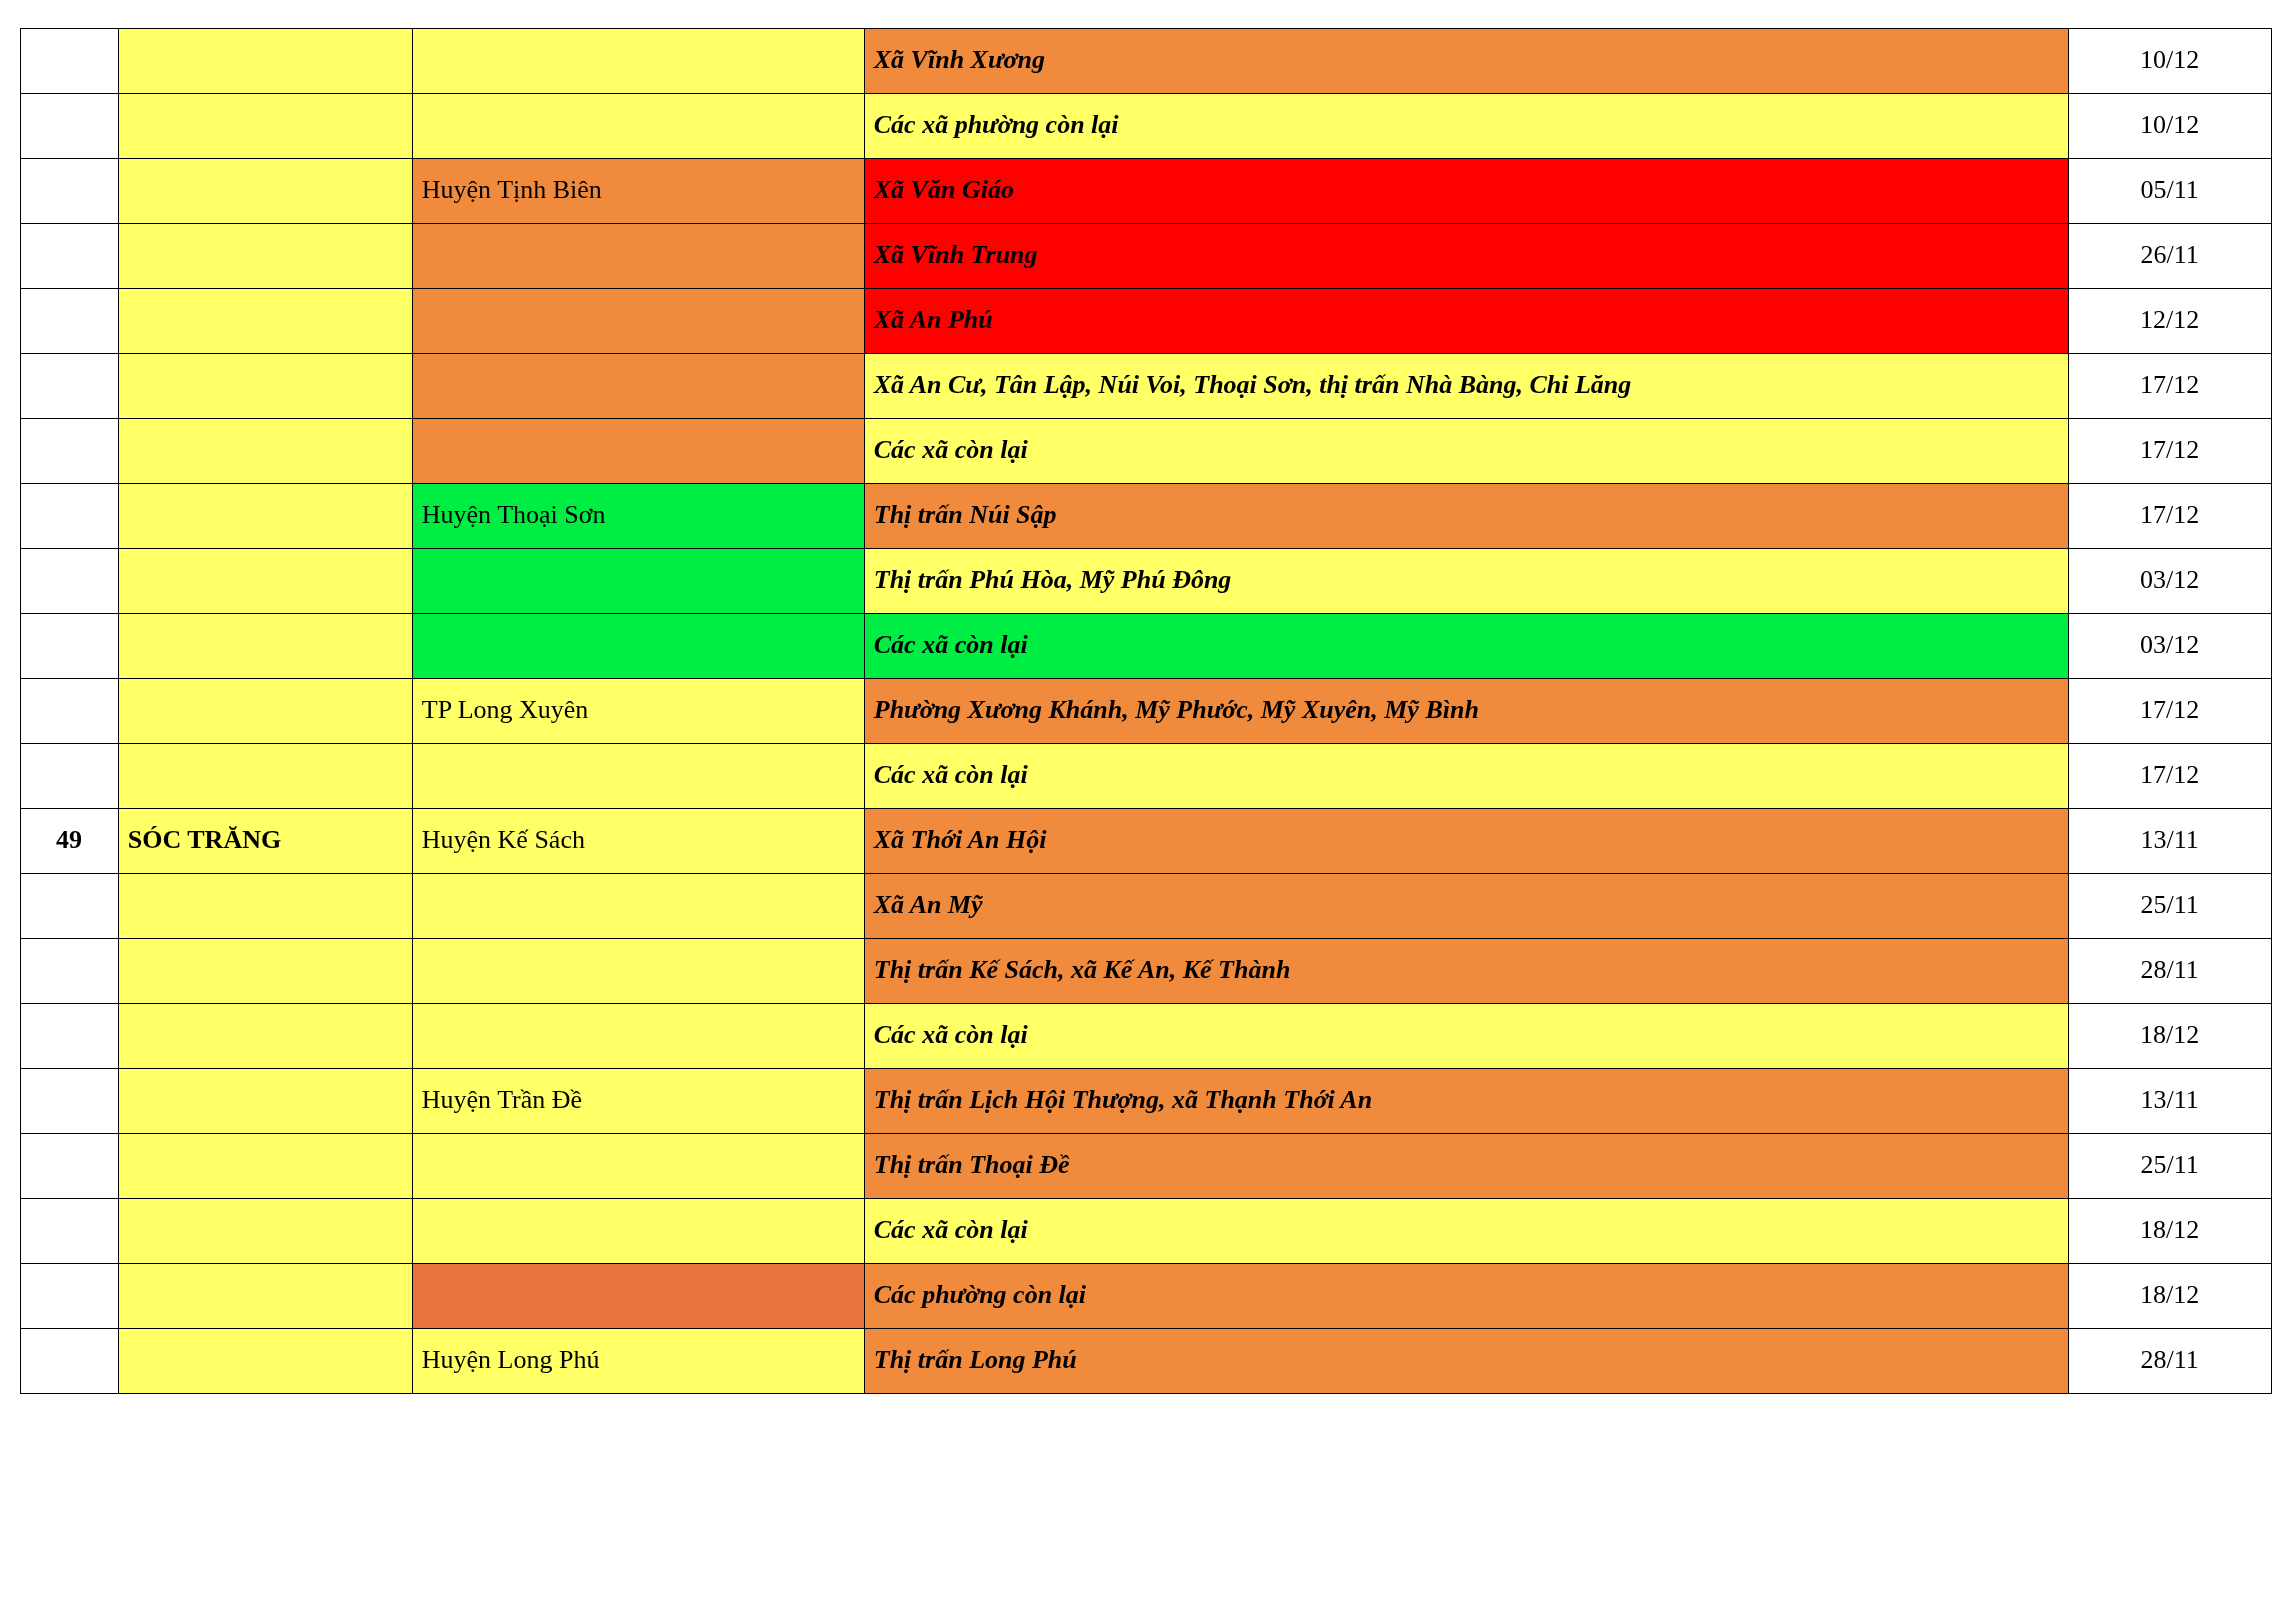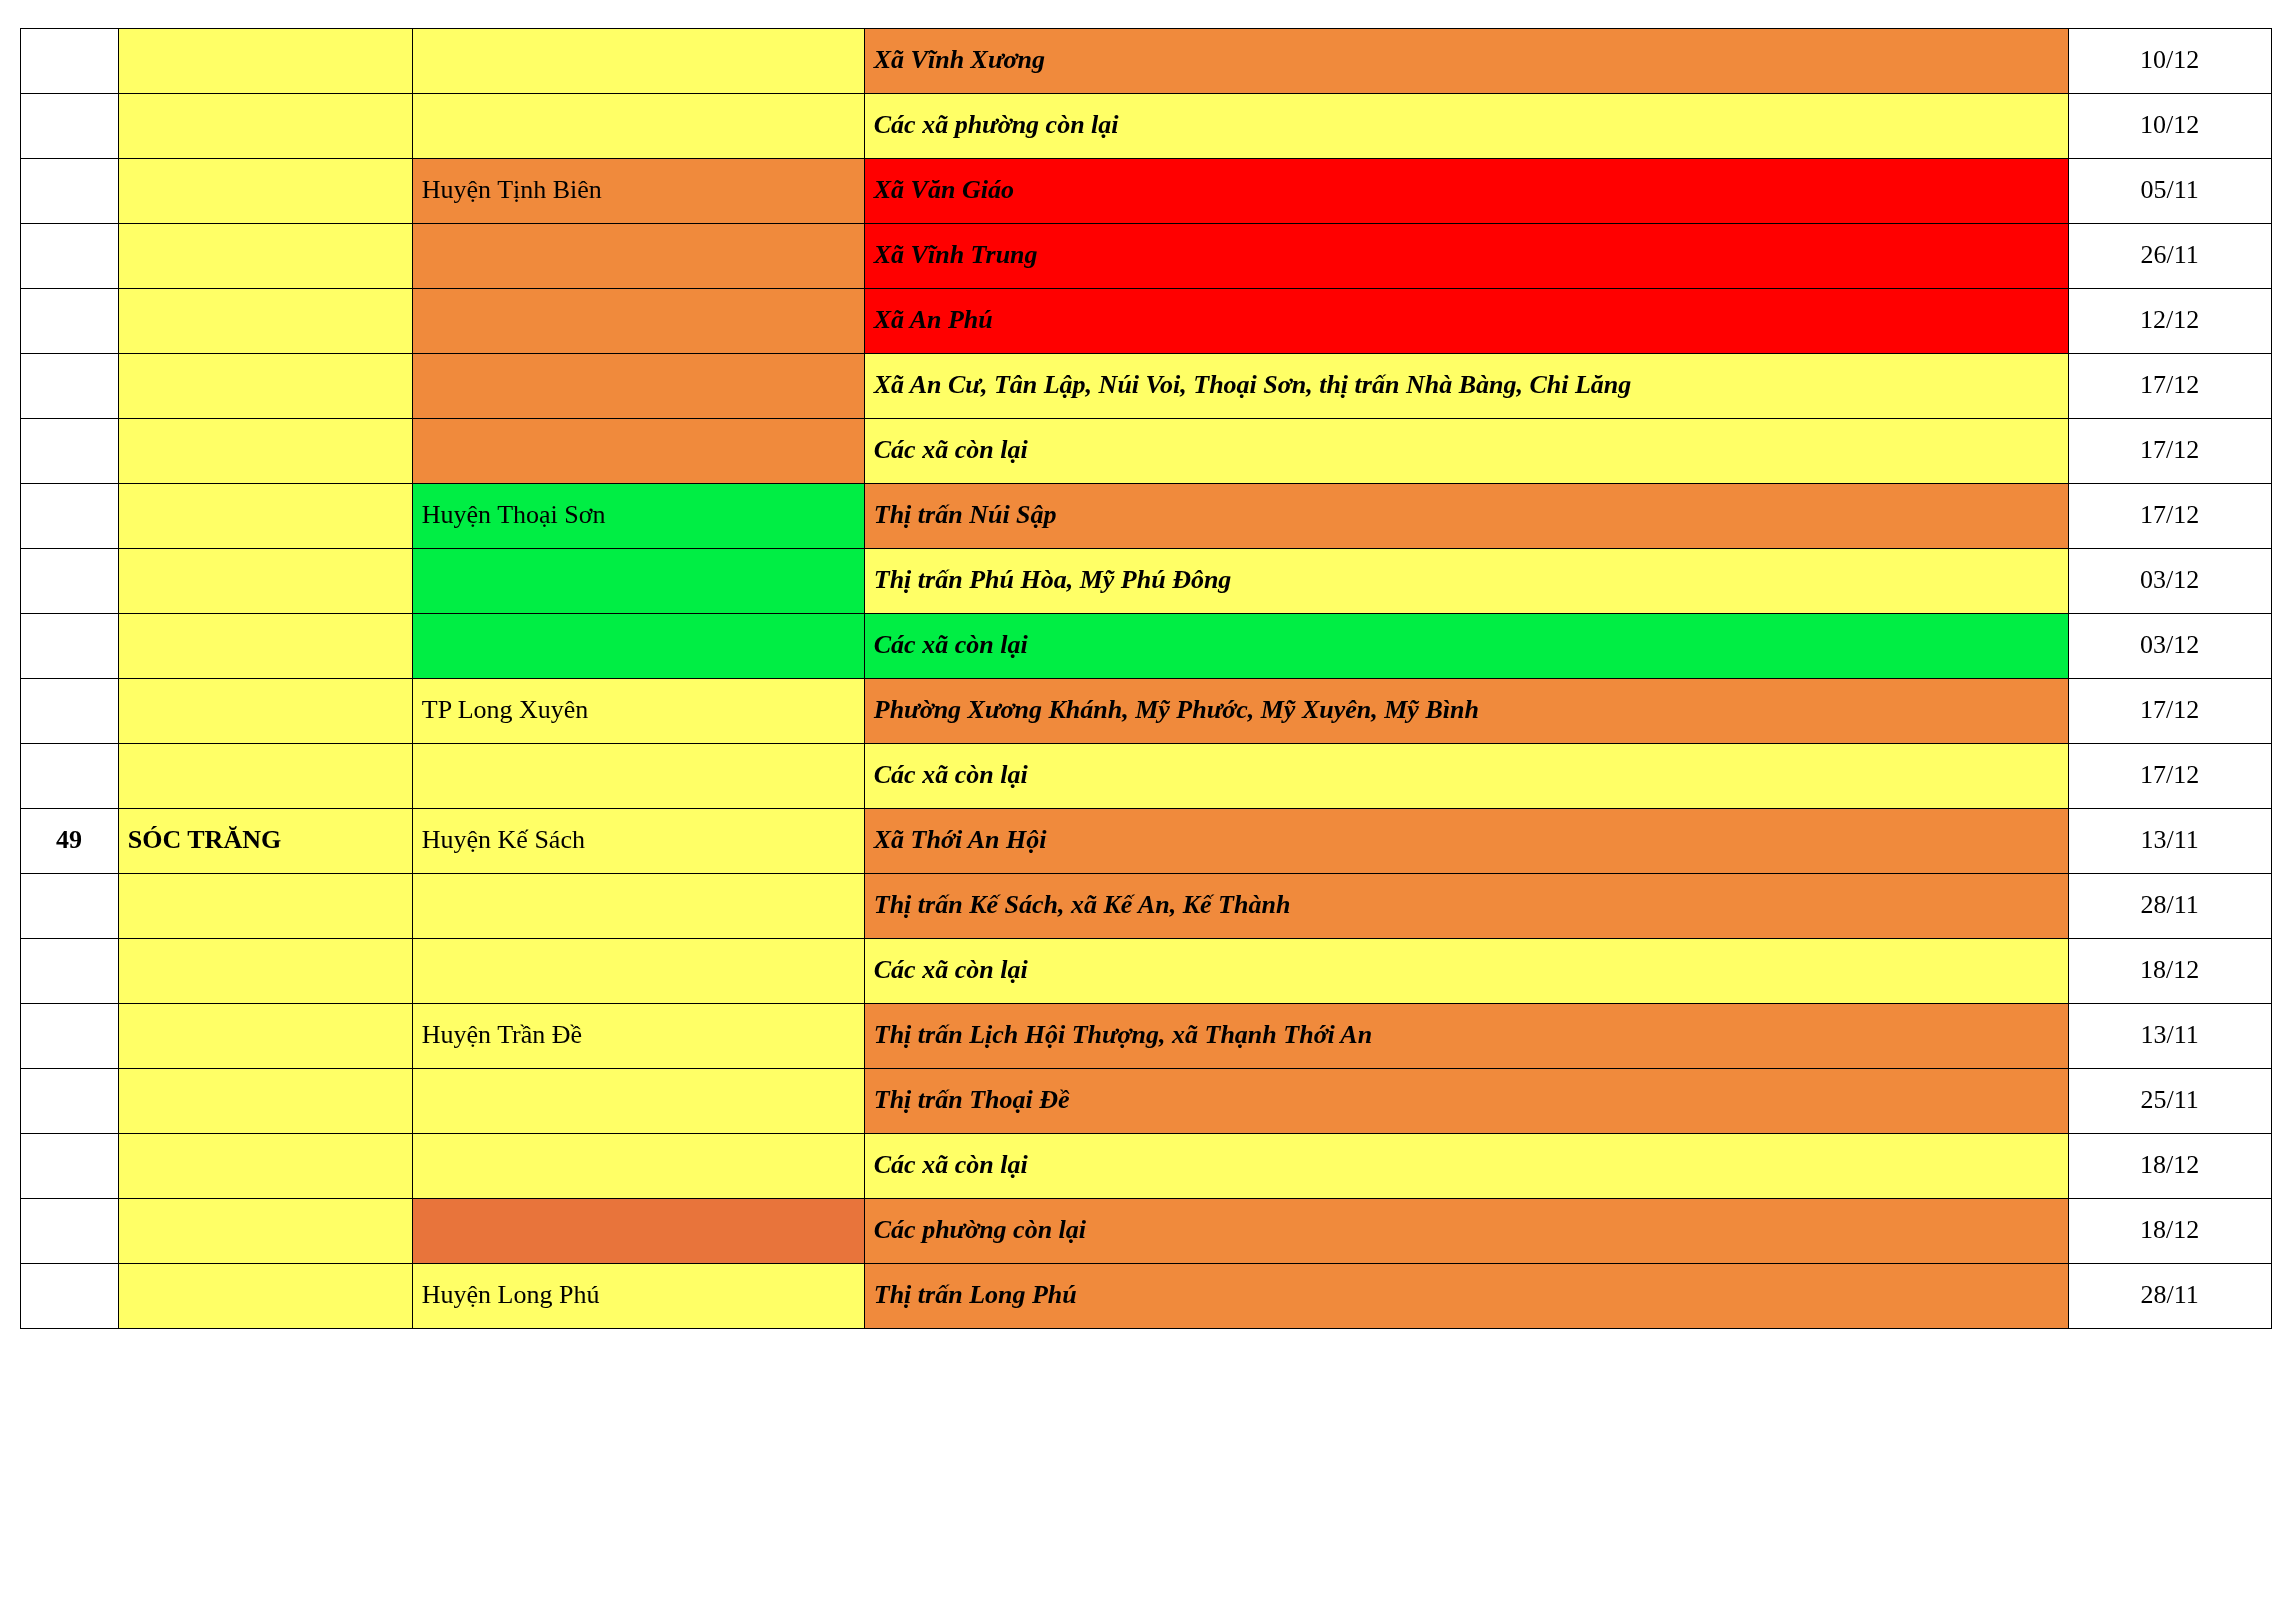--- a/index.html
+++ b/index.html
@@ -178,20 +178,27 @@
           <td class="idx lv-white">49</td>
           <td class="prov lv-yellow">SÓC TRĂNG</td>
           <td class="dist lv-yellow">Huyện Kế Sách</td>
           <td class="ward lv-orange">Xã Thới An Hội</td>
           <td class="date lv-white">13/11</td>
         </tr>
         <tr>
           <td class="idx lv-white"></td>
           <td class="prov lv-yellow"></td>
           <td class="dist lv-yellow"></td>
+          <td class="ward lv-orange">Xã An Mỹ</td>
+          <td class="date lv-white">25/11</td>
+        </tr>
+        <tr>
+          <td class="idx lv-white"></td>
+          <td class="prov lv-yellow"></td>
+          <td class="dist lv-yellow"></td>
           <td class="ward lv-orange">Thị trấn Kế Sách, xã Kế An, Kế Thành</td>
           <td class="date lv-white">28/11</td>
         </tr>
         <tr>
           <td class="idx lv-white"></td>
           <td class="prov lv-yellow"></td>
           <td class="dist lv-yellow"></td>
           <td class="ward lv-yellow">Các xã còn lại</td>
           <td class="date lv-white">18/12</td>
         </tr>

